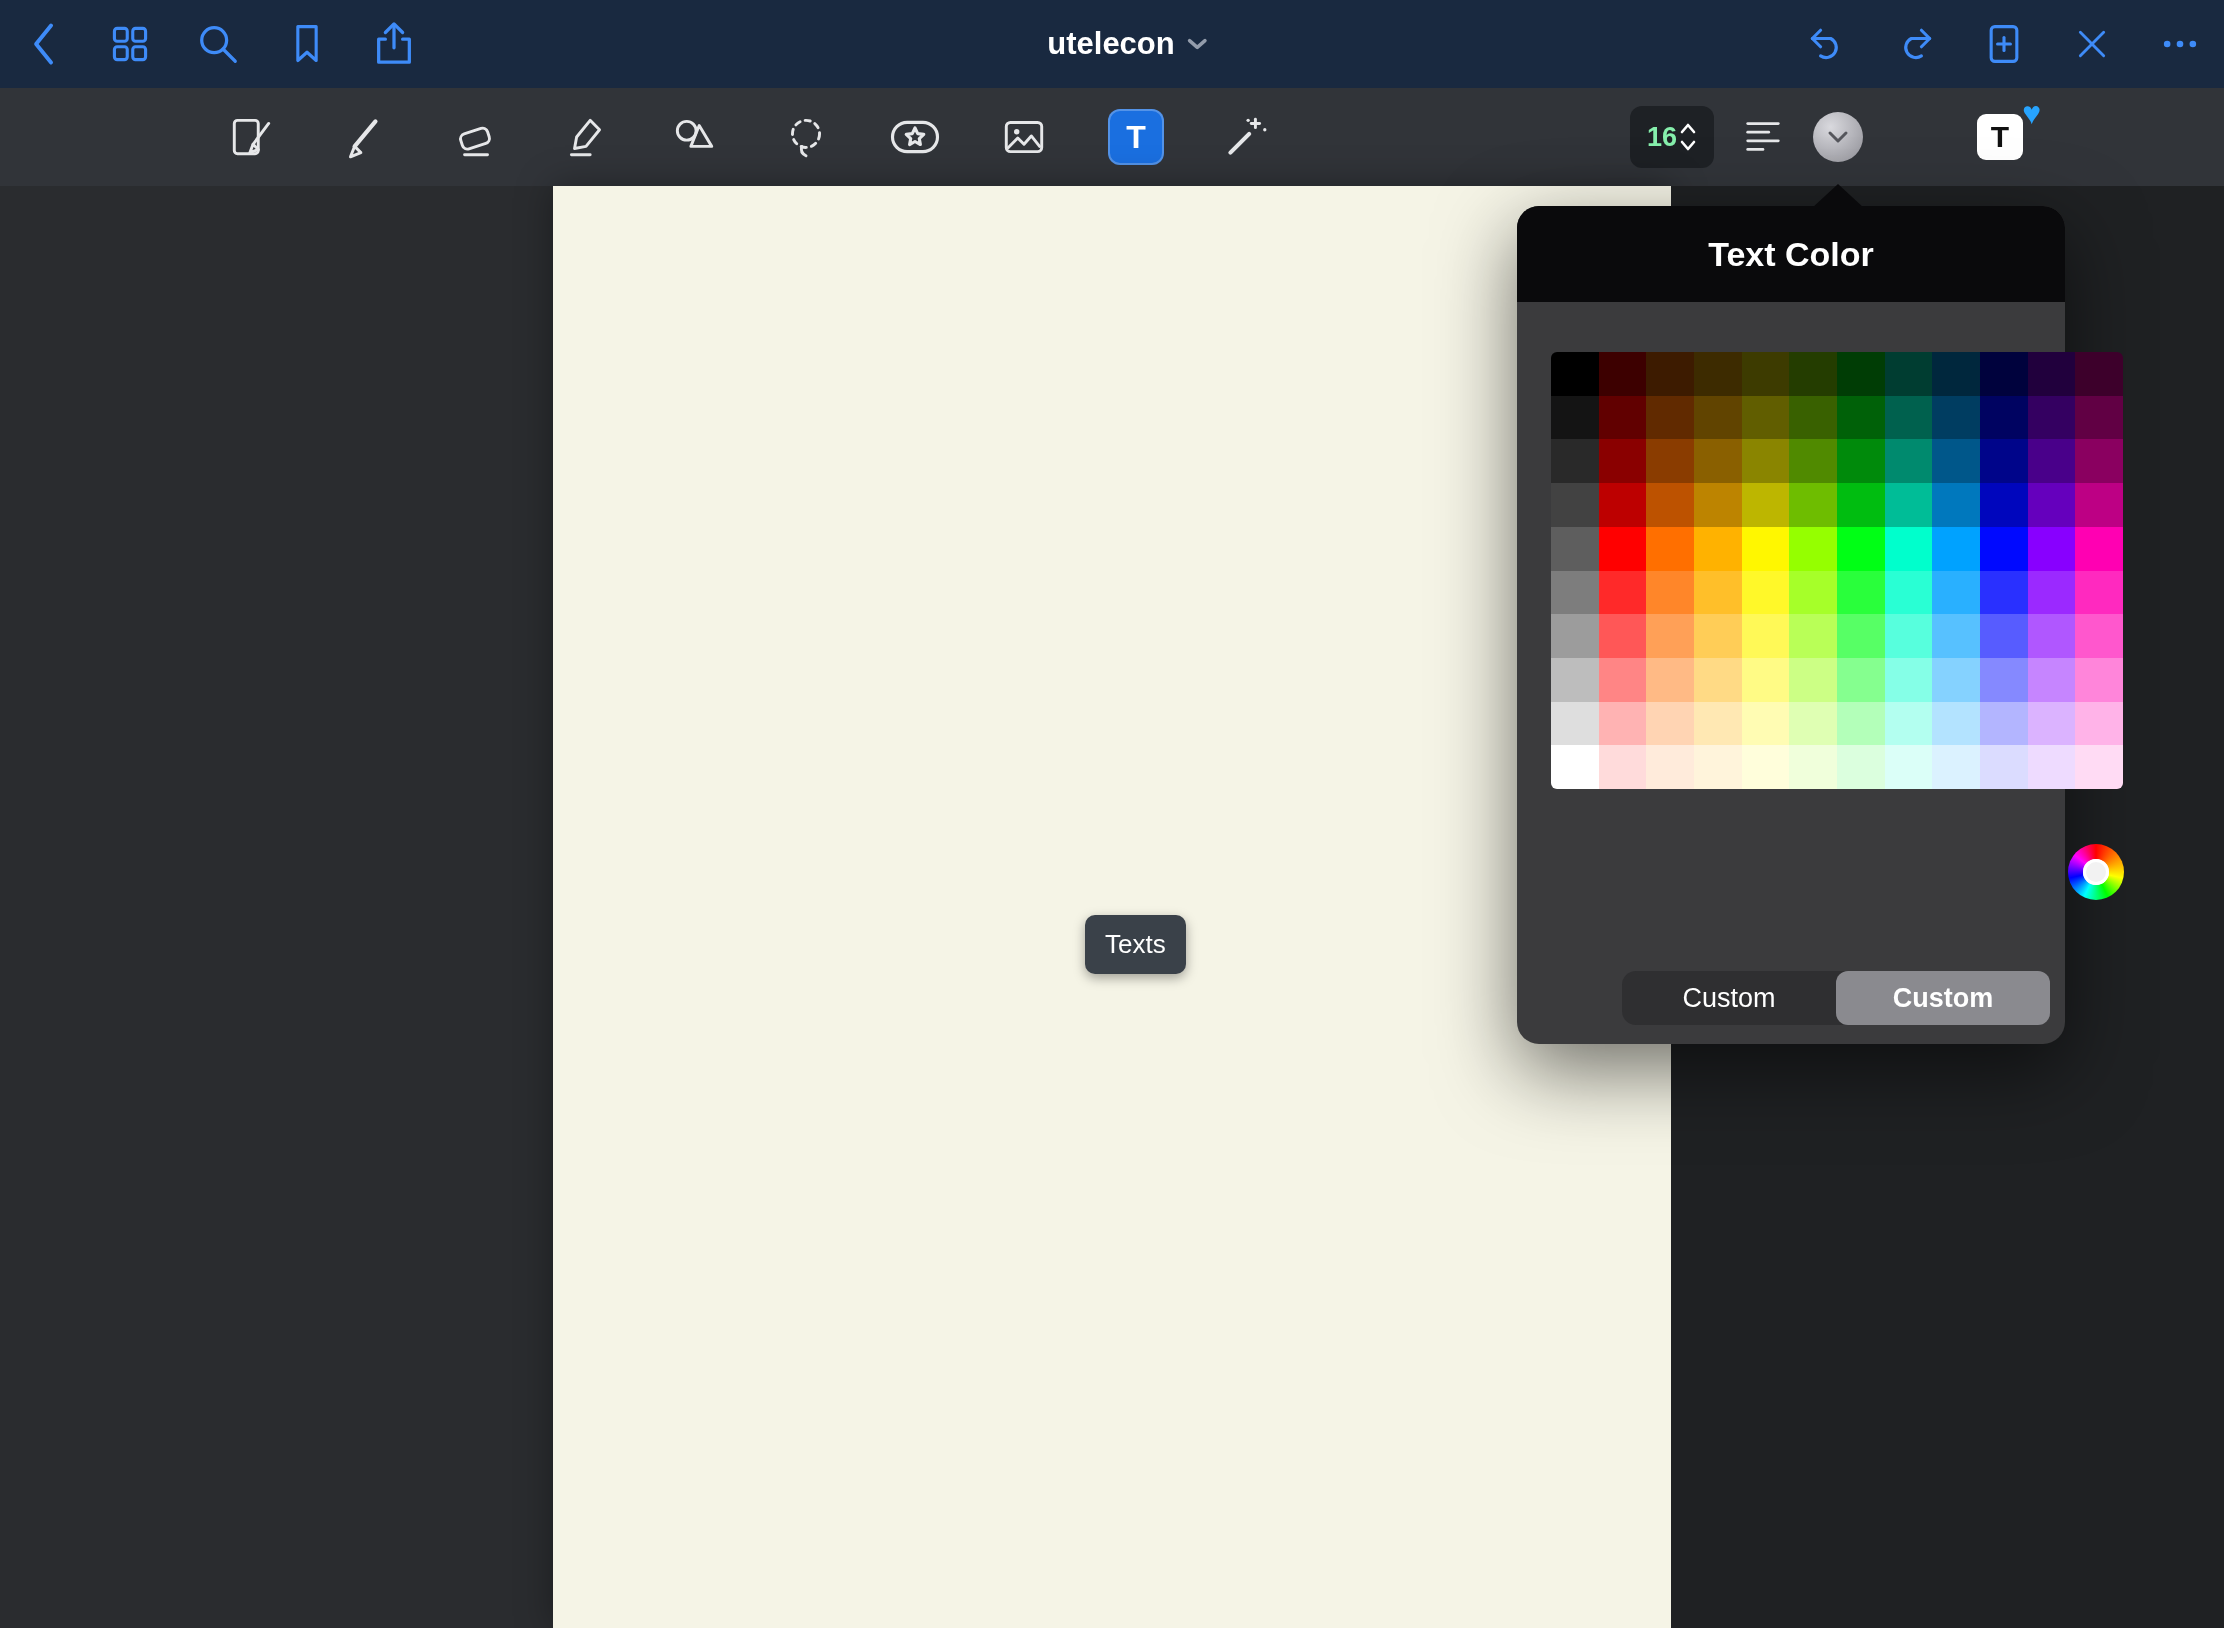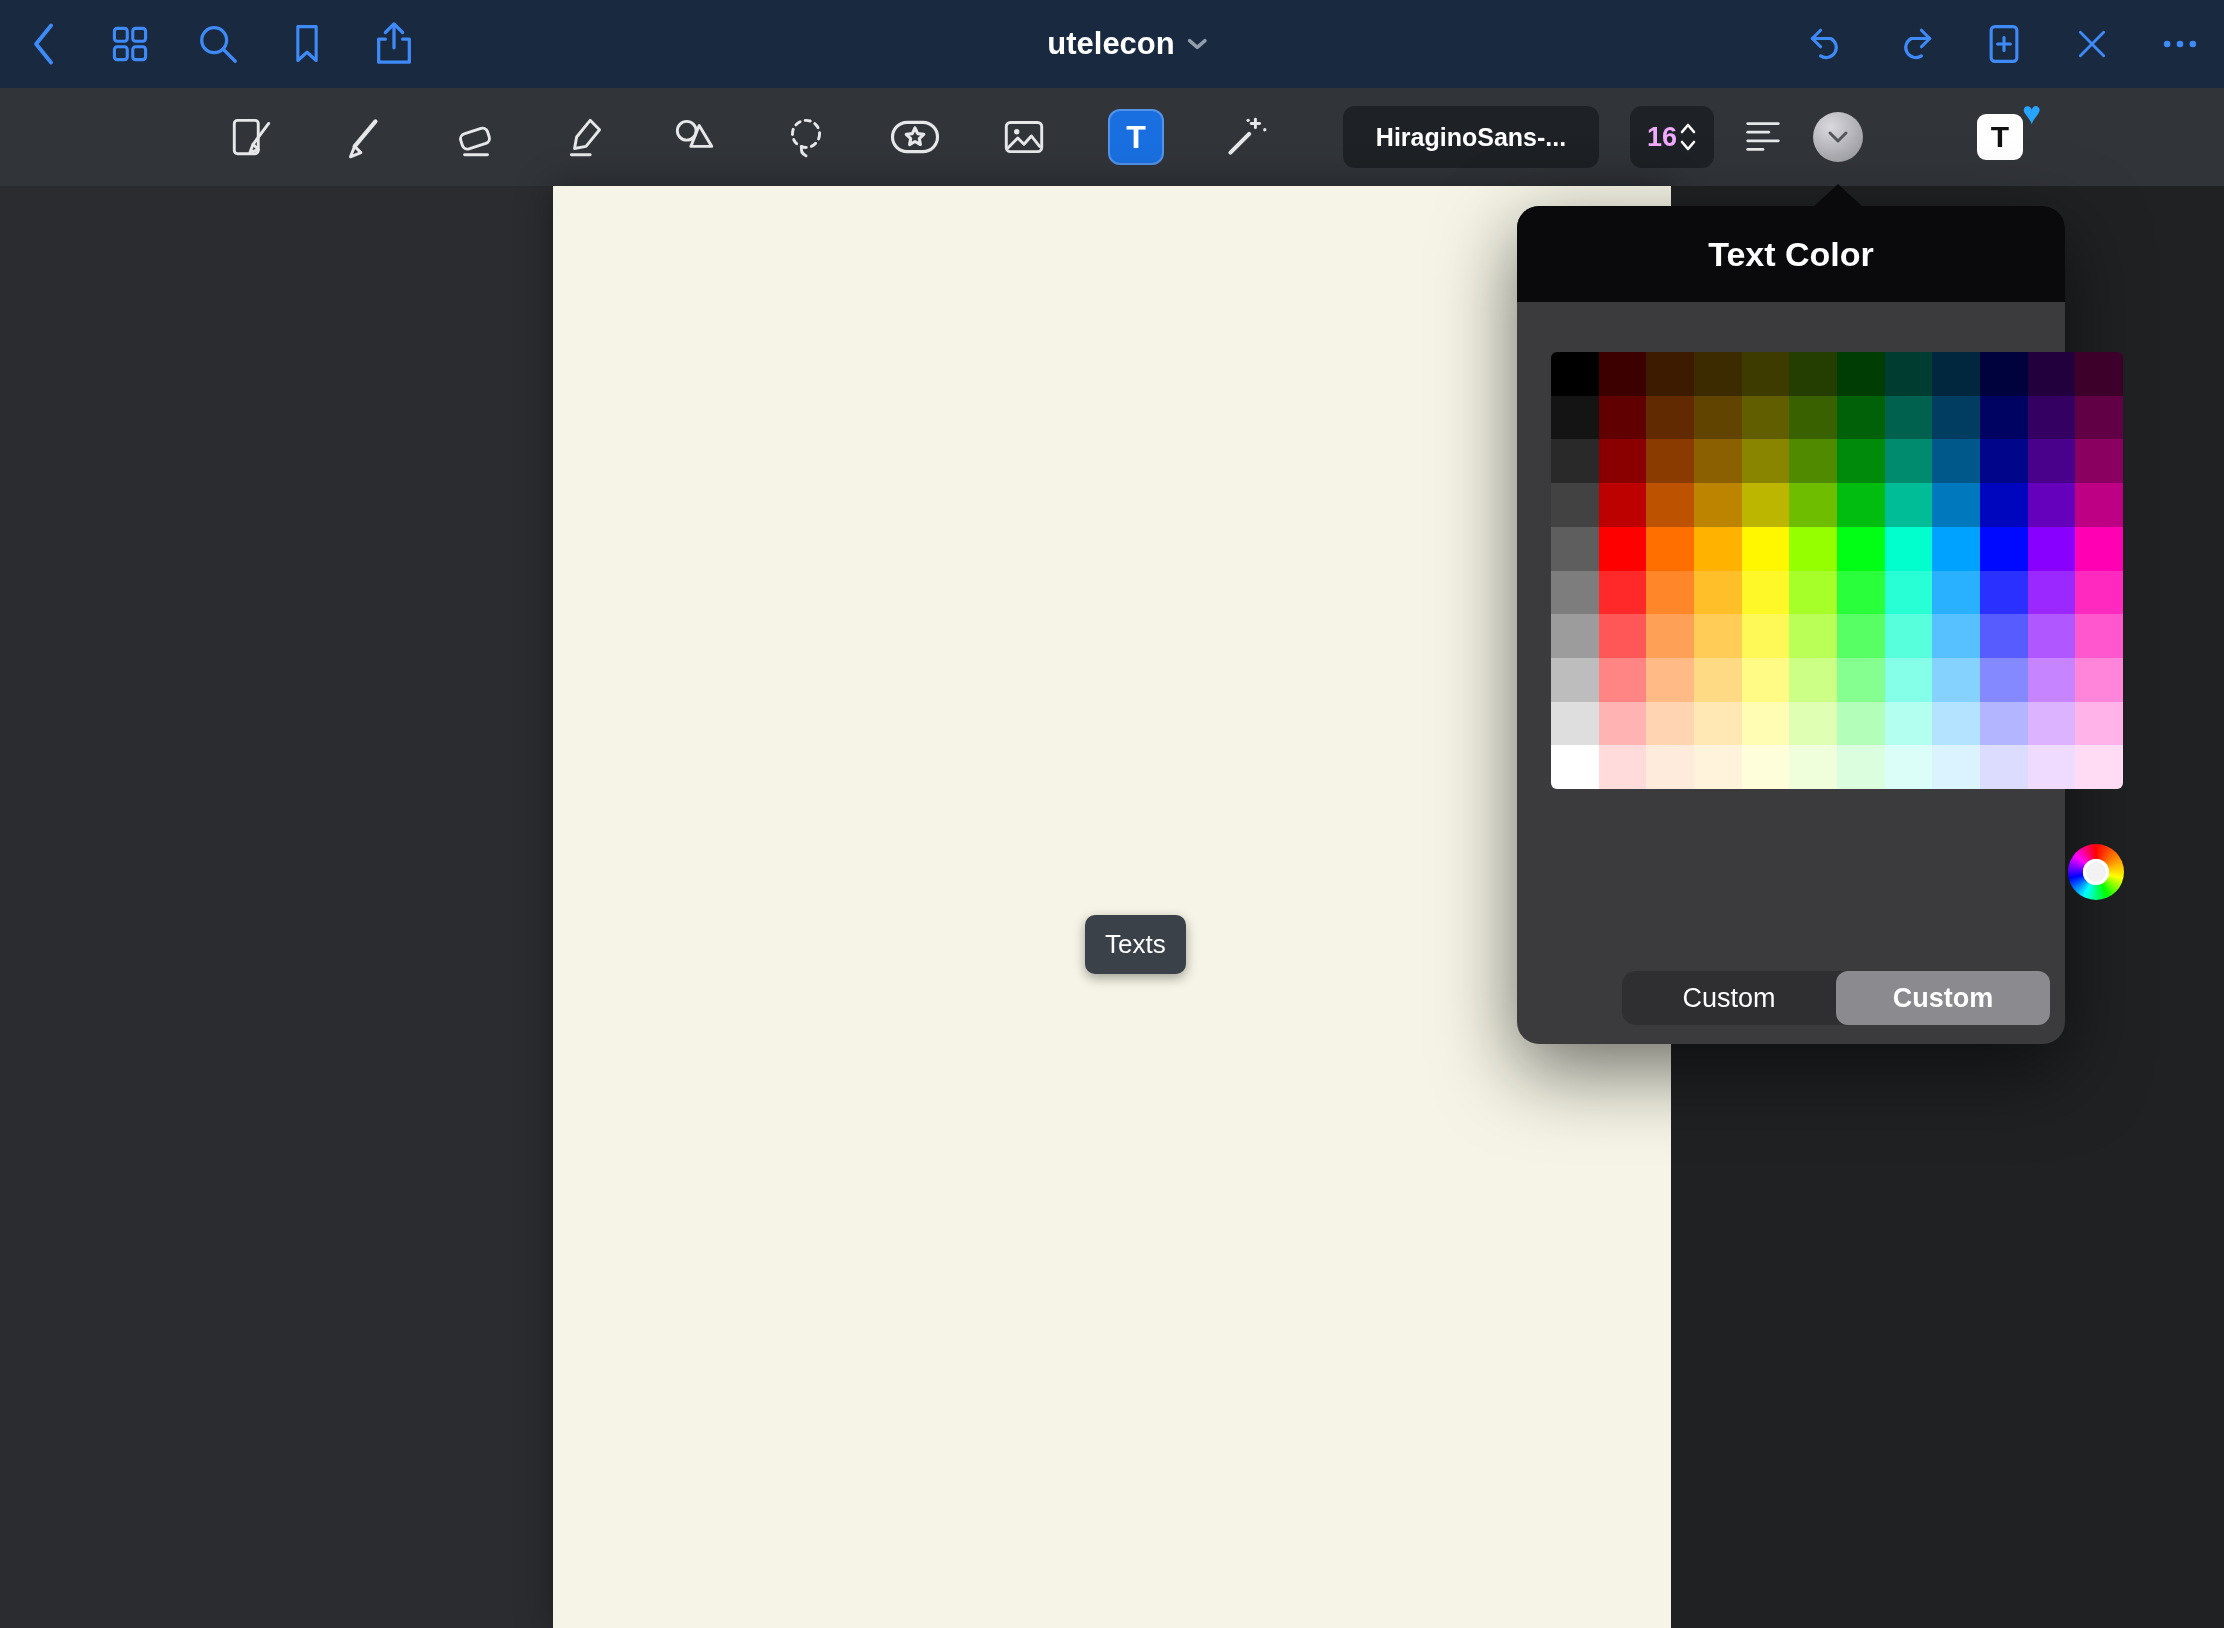--- a/index.html
+++ b/index.html
@@ -12,21 +12,21 @@
   .nav-btn .fillblue{fill:var(--accent-blue,#3e8bf8);stroke:none;}
   .nav-title{position:absolute;left:1128px;top:50%;transform:translate(-50%,-50%);display:flex;align-items:center;gap:12px;color:#fff;font-size:31px;font-weight:700;cursor:pointer;}
   .nav-title svg{stroke:#939cab;fill:none;stroke-width:3.2;stroke-linecap:round;stroke-linejoin:round;}
 
   
   .toolbar{position:absolute;top:88px;left:0;right:0;height:98px;background:var(--toolbar-bg,#313439);border-bottom:1px solid #222428;}
   .tool-btn{position:absolute;top:50%;transform:translate(-50%,-50%);background:none;border:none;padding:4px;cursor:pointer;display:flex;align-items:center;justify-content:center;}
   .tool-btn svg{stroke:var(--icon-light,#e6e7e9);fill:none;stroke-width:2.8;stroke-linecap:round;stroke-linejoin:round;}
   .tool-text-selected{width:56px;height:56px;border-radius:12px;background:var(--text-tool-bg,#1a6fe0);color:#fff;font-size:32px;font-weight:700;display:flex;align-items:center;justify-content:center;box-shadow:inset 0 0 0 2px rgba(255,255,255,.25);}
   .font-btn{position:absolute;left:1343px;top:18px;width:256px;height:62px;border:none;border-radius:12px;background:#1e2125;color:#fff;font-size:25px;font-weight:700;cursor:pointer;font-family:"Liberation Sans",sans-serif;}
-  .size-btn{position:absolute;left:1630px;top:18px;width:84px;height:62px;border:none;border-radius:12px;background:#1e2125;color:#f0abfc;font-size:27px;font-weight:700;cursor:pointer;display:flex;align-items:center;justify-content:center;gap:2px;font-family:"Liberation Sans",sans-serif;}
+  .size-btn{position:absolute;left:1630px;top:18px;width:84px;height:62px;border:none;border-radius:12px;background:#1e2125;color:#86efac;font-size:27px;font-weight:700;cursor:pointer;display:flex;align-items:center;justify-content:center;gap:2px;font-family:"Liberation Sans",sans-serif;}
   .size-btn svg{stroke:#fff;fill:none;stroke-width:2.6;stroke-linecap:round;stroke-linejoin:round;}
   .swatch-btn{position:absolute;left:1838px;top:50%;transform:translate(-50%,-50%);width:50px;height:50px;border-radius:50%;border:none;cursor:pointer;background:radial-gradient(circle at 35% 30%,#d9d9de,#8f8f96);display:flex;align-items:center;justify-content:center;}
   .swatch-btn svg{stroke:#55565c;fill:none;stroke-width:3;stroke-linecap:round;stroke-linejoin:round;}
   .textheart-btn{position:absolute;left:2000px;top:50%;transform:translate(-50%,-50%);background:none;border:none;cursor:pointer;}
   .textheart-box{position:relative;width:46px;height:46px;background:#fff;border-radius:9px;display:flex;align-items:center;justify-content:center;color:#111;font-size:30px;font-weight:700;}
   .textheart-heart{position:absolute;top:-16px;right:-12px;color:var(--heart-blue,#27a4ff);font-size:32px;line-height:1;}
 
   
   .canvas-area{position:absolute;top:186px;left:0;right:0;bottom:0;background:var(--canvas-bg,#2a2c2f);}
   .paper{position:absolute;left:553px;top:0;width:1118px;height:1442px;background:var(--paper-bg,#f5f4e6);box-shadow:0 0 34px rgba(0,0,0,.35);}
@@ -185,21 +185,20 @@
     <button class="tool-btn" style="left:1245px" title="Pointer">
       <svg width="50" height="50" viewBox="0 0 48 48">
           <line x1="10" y1="39" x2="28" y2="21" stroke-width="4"></line>
           <line x1="34" y1="7" x2="34" y2="15"></line>
           <line x1="30" y1="11" x2="38" y2="11"></line>
           <circle cx="43" cy="17" r="1.6" fill="#e6e7e9" stroke="none"></circle>
           <circle cx="27" cy="8" r="1.6" fill="#e6e7e9" stroke="none"></circle>
         </svg>
     </button>
 
-    <button class="font-btn">HiraginoSans-...</button>
     <button class="size-btn">
       <span>16</span>
       <svg width="18" height="36" viewBox="0 0 18 36">
           <path d="M3 13 l6 -7 6 7"></path>
           <path d="M3 23 l6 7 6 -7"></path>
         </svg>
     </button>
     <button class="tool-btn" style="left:1763px">
       <svg width="46" height="46" viewBox="0 0 48 48">
           <line x1="8" y1="10" x2="40" y2="10"></line>

